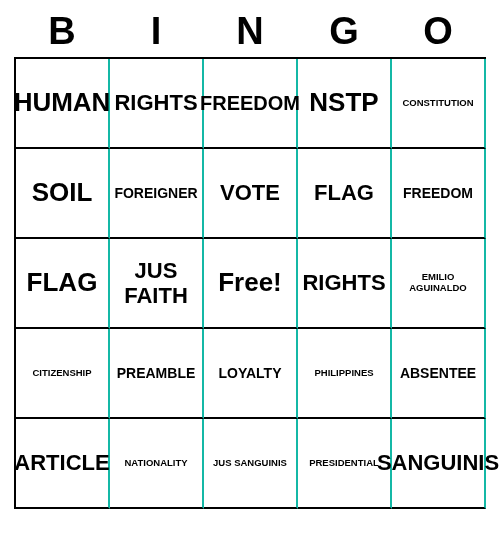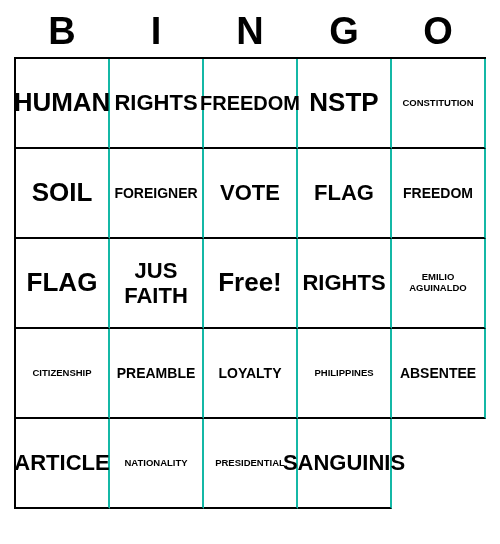--- a/index.html
+++ b/index.html
@@ -154,18 +154,21 @@
     <div class="bingo-cell">
       <span class="cell-text size-sm">ABSENTEE</span>
     </div>
     <div class="bingo-cell">
       <span class="cell-text size-lg">ARTICLE</span>
     </div>
     <div class="bingo-cell">
       <span class="cell-text size-xs">NATIONALITY</span>
     </div>
     <div class="bingo-cell">
+      <span class="cell-text size-xs">JUS SANGUINIS</span>
+    </div>
+    <div class="bingo-cell">
       <span class="cell-text size-xs">PRESIDENTIAL</span>
     </div>
     <div class="bingo-cell">
       <span class="cell-text size-lg">SANGUINIS</span>
     </div>
   </div>
 
 </body></html>

